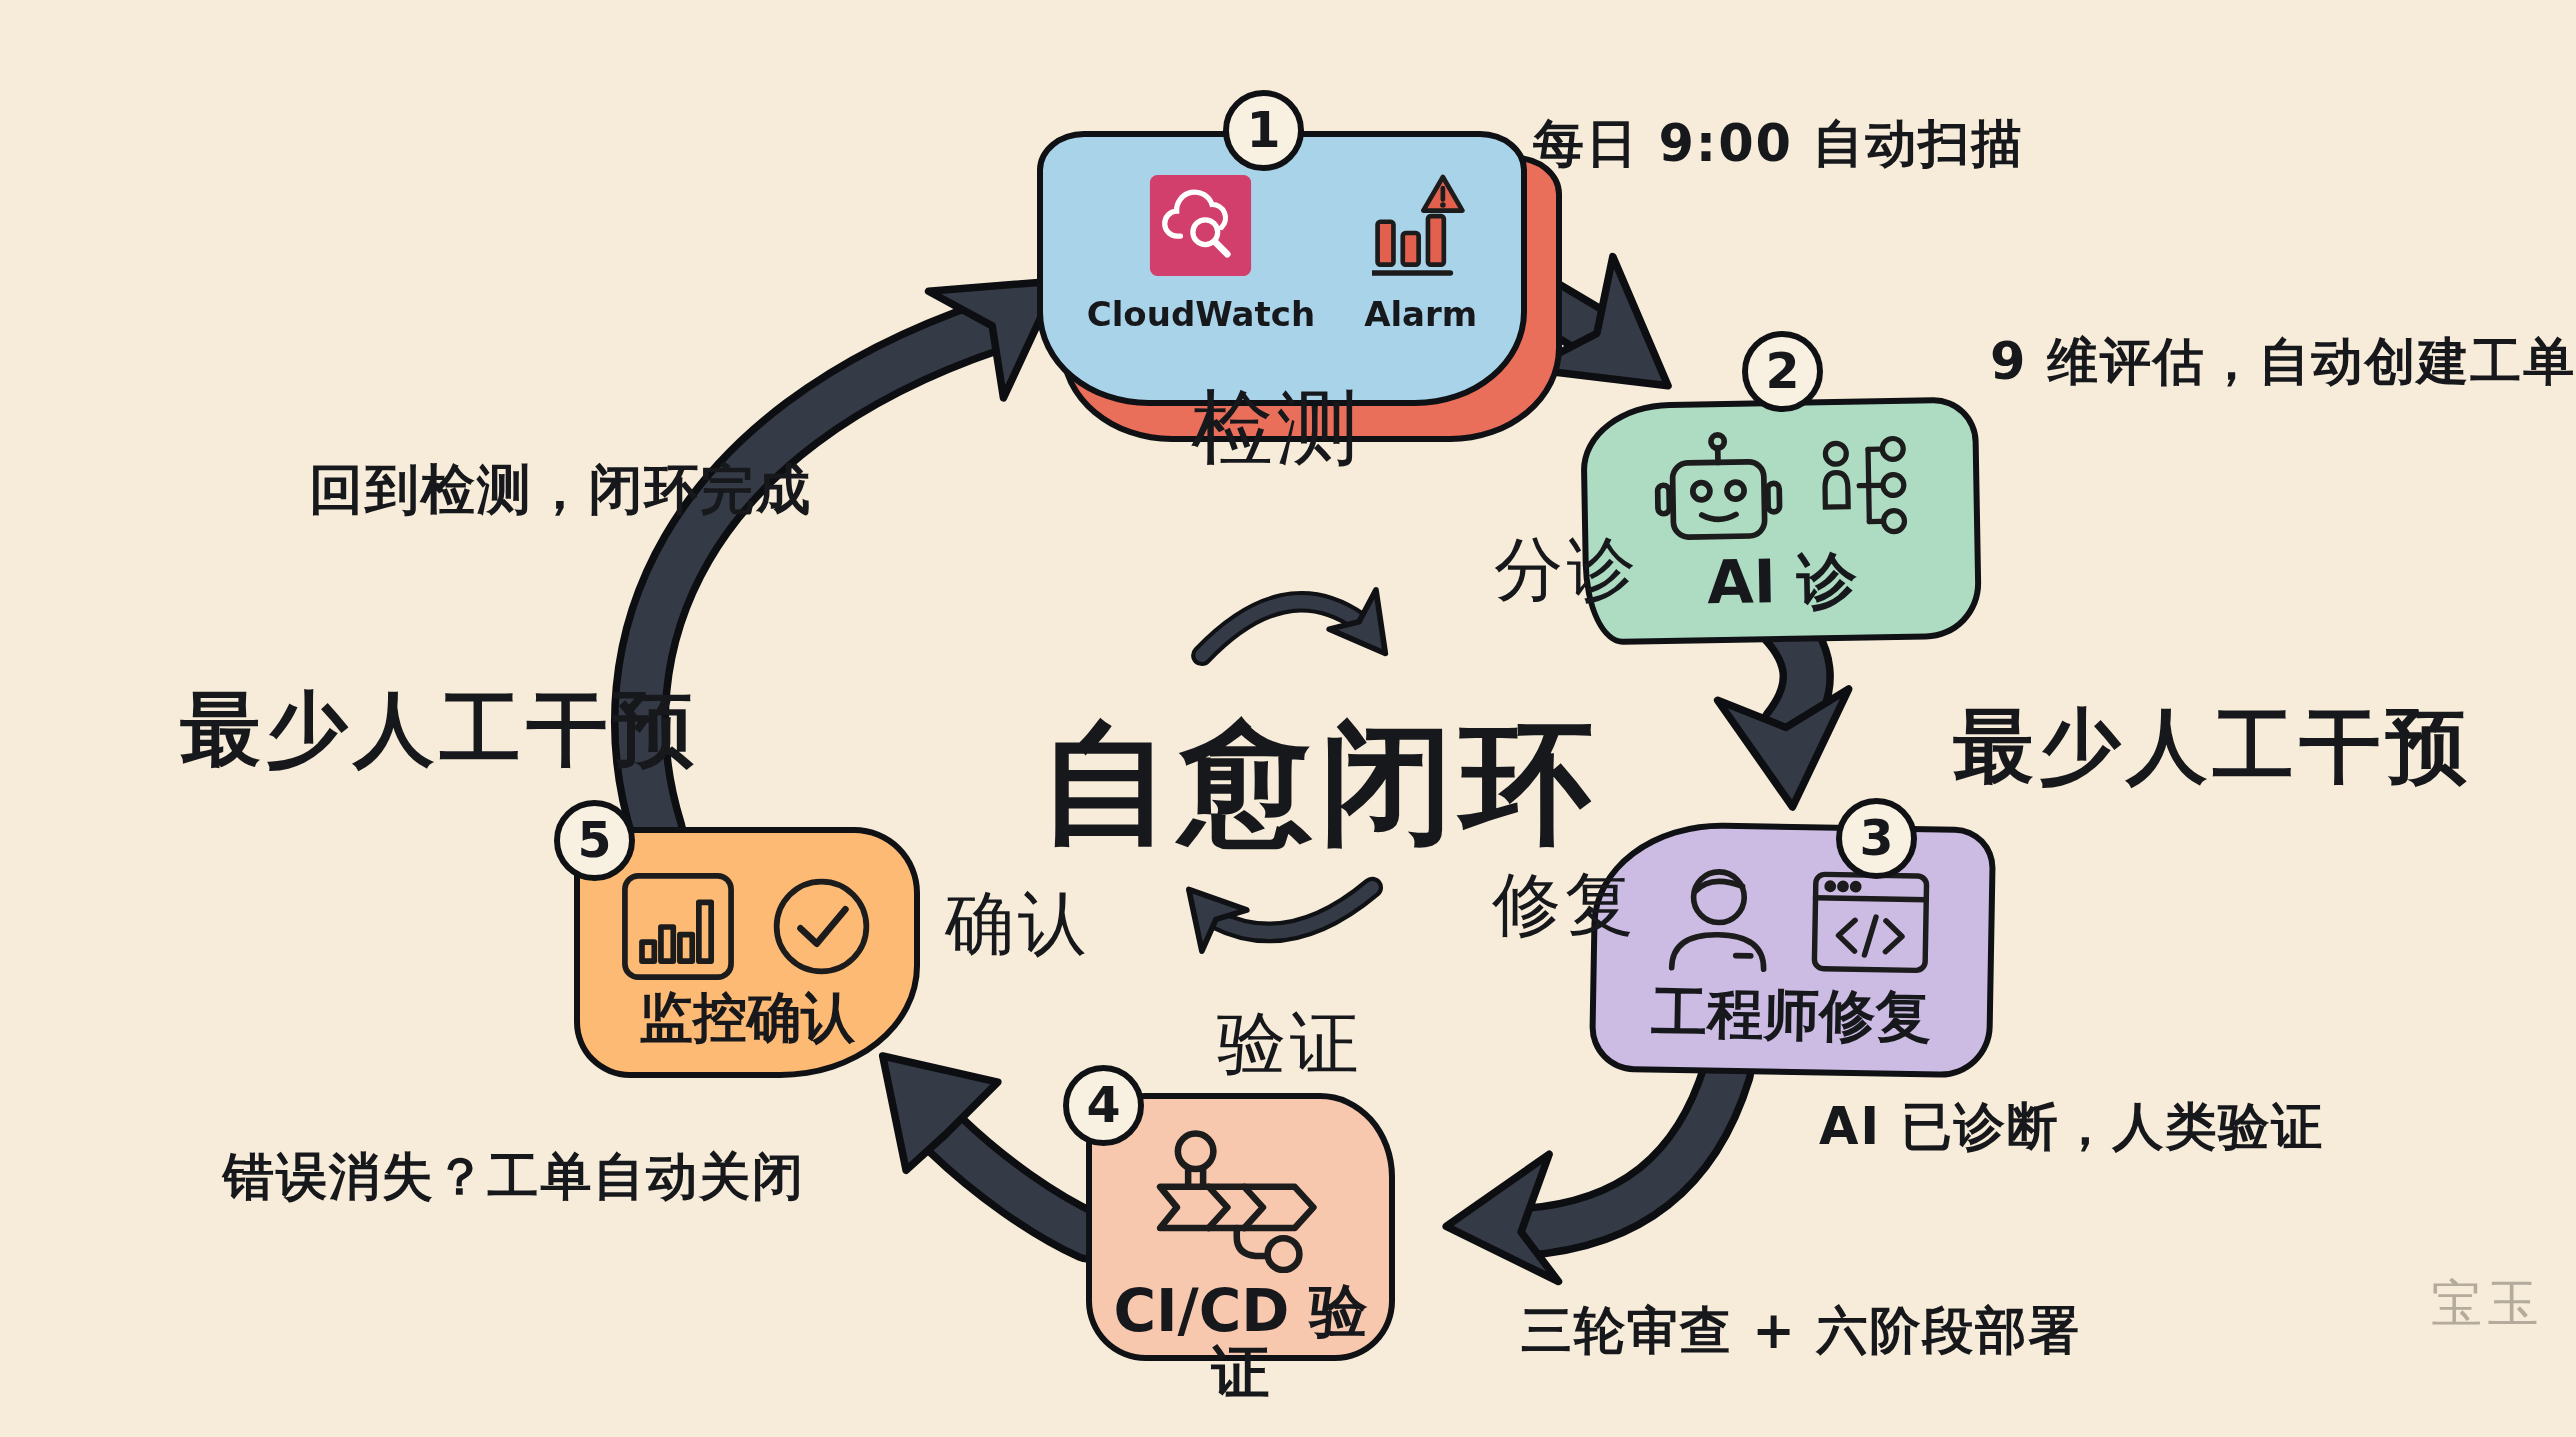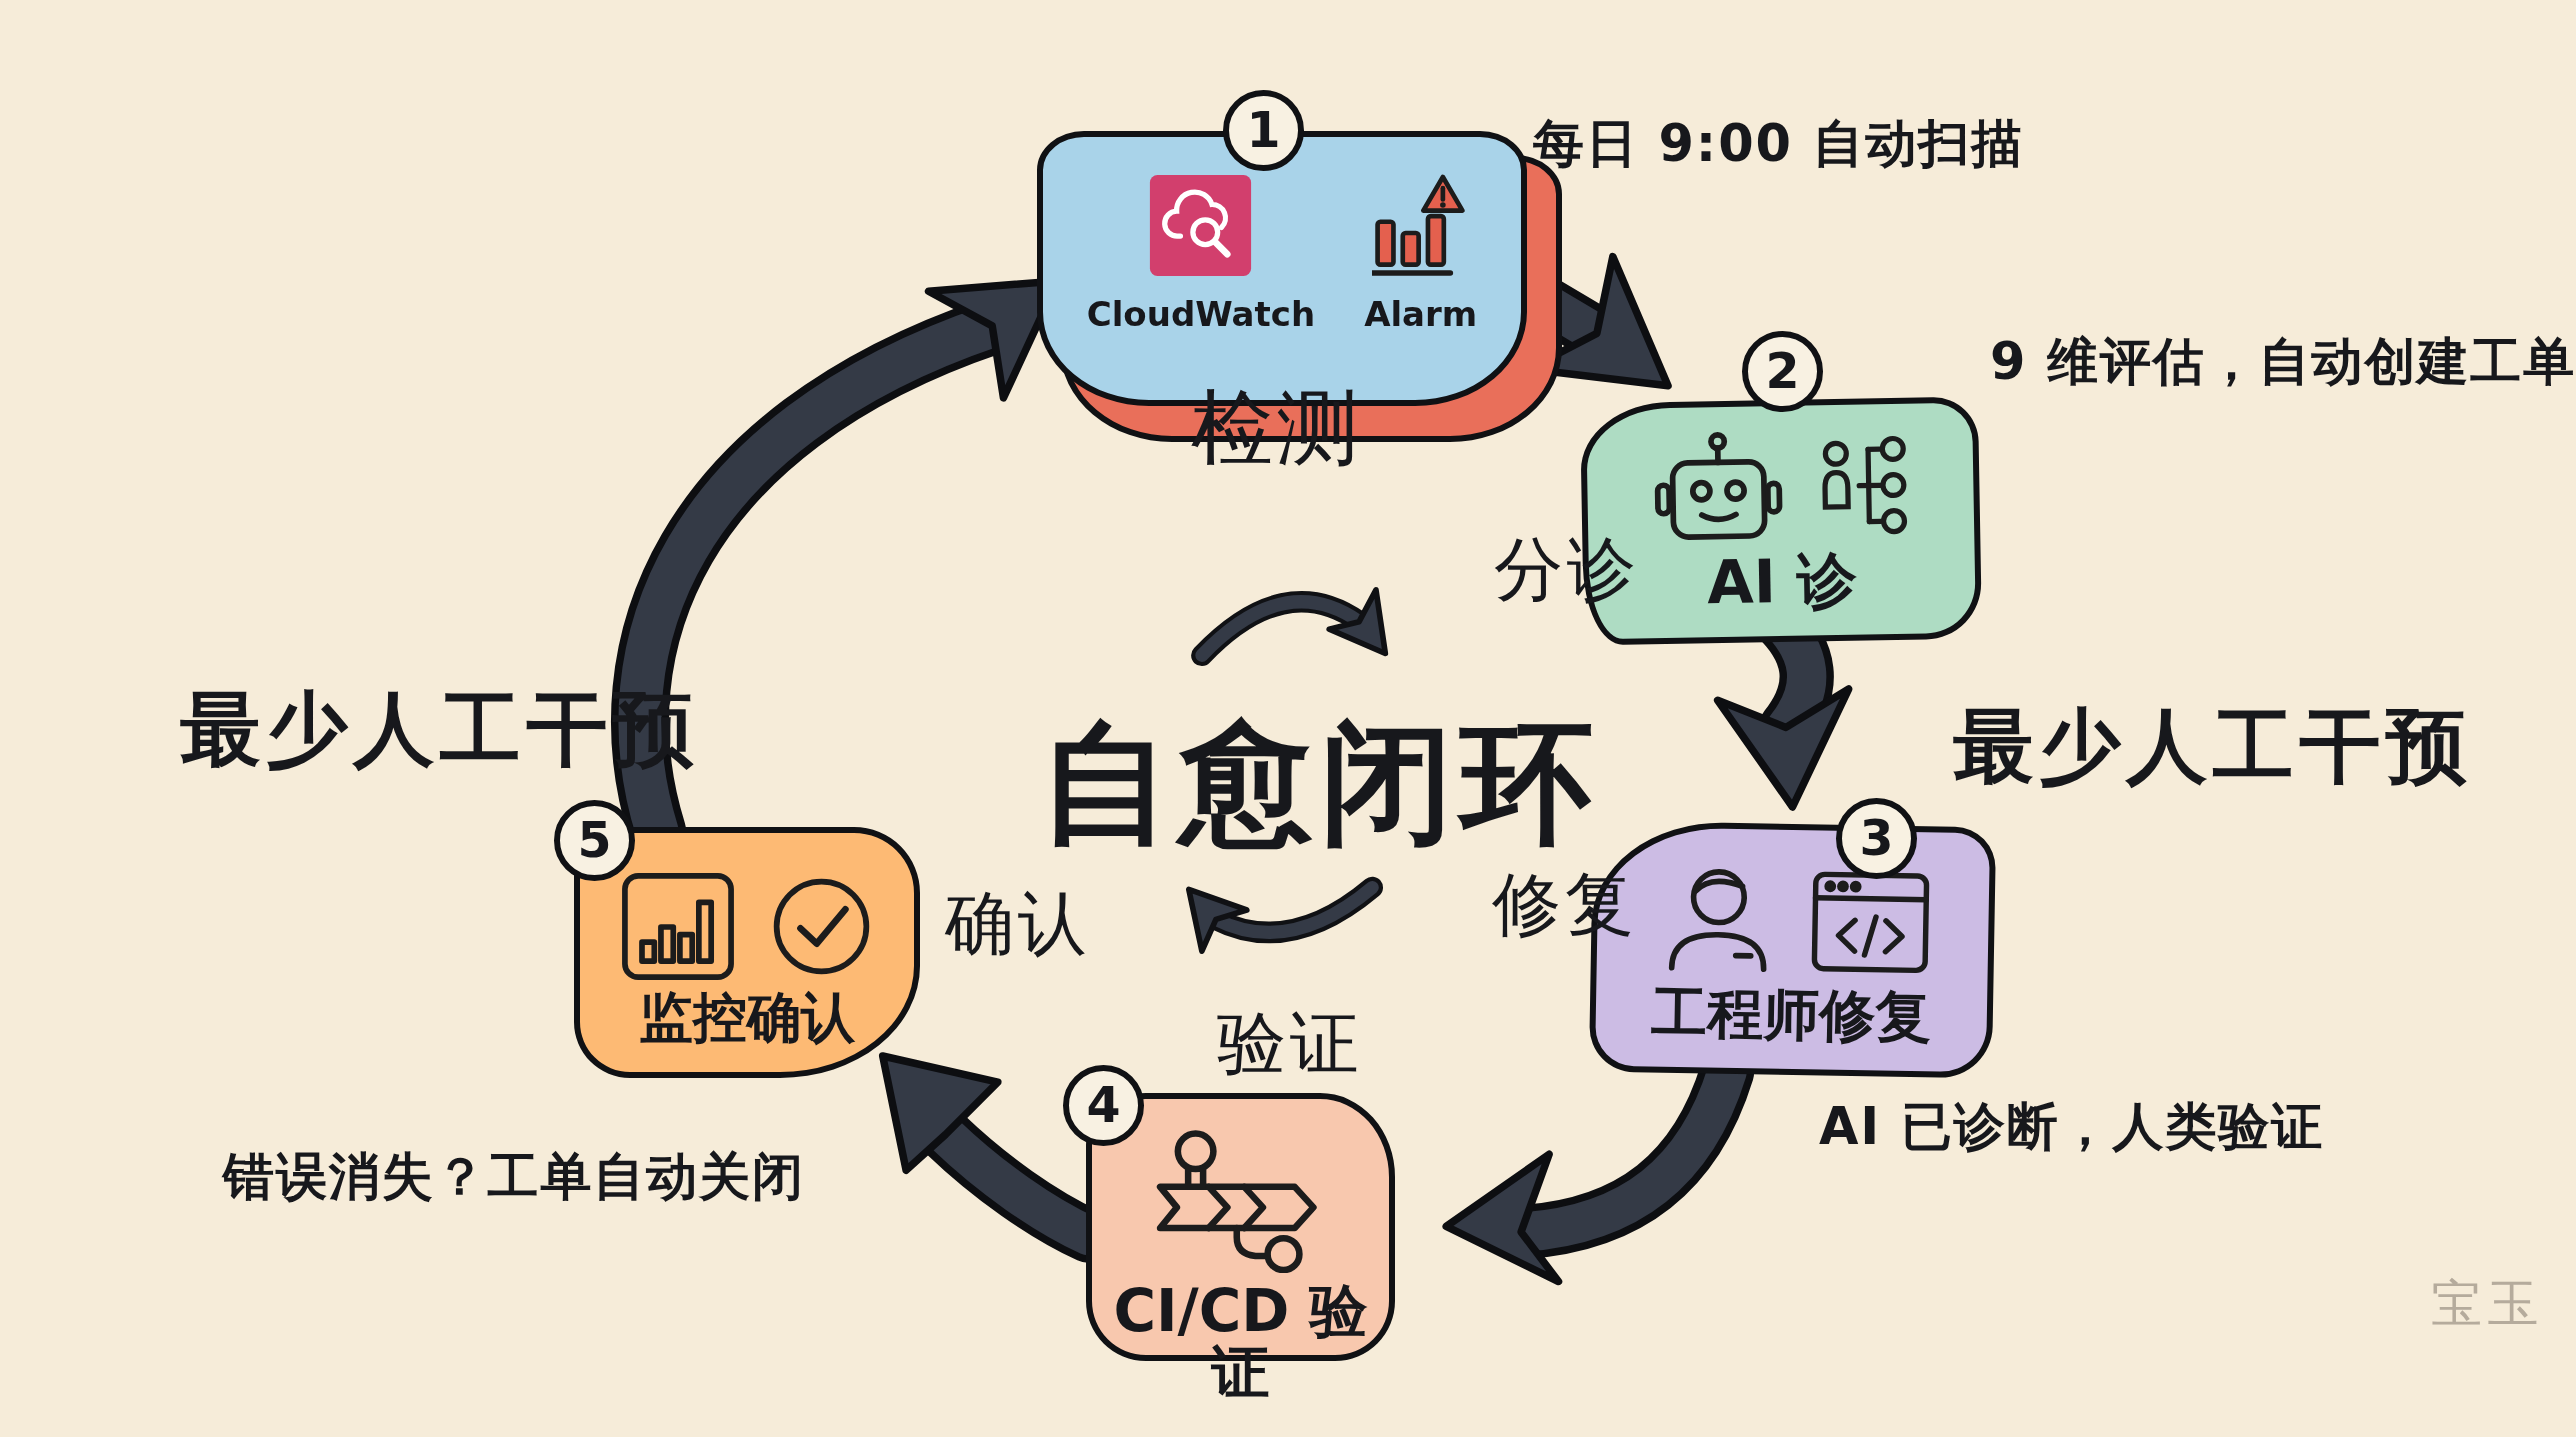--- a/index.html
+++ b/index.html
@@ -200,20 +200,21 @@
           <circle cx="146" cy="138" r="17"></circle>
         </g>
       </svg>
     </div>
     <div class="box-label">CI/CD 验证</div>
   </div>
   <div class="badge" style="left:1063px;top:1065px;">
     <span>4</span>
   </div>
   <div class="stage-name" style="left:1217px;top:998px;">验证</div>
+  <div class="note" style="left:1521px;top:1297px;">三轮审查 + 六阶段部署</div>
 
   <div class="stage-box s5">
     <div class="icon-row">
       <svg width="114" height="109" viewBox="0 0 120 115">
         <g fill="none" stroke="#1c1c1c" stroke-width="6" stroke-linejoin="round">
           <rect x="4" y="4" width="112" height="107" rx="14"></rect>
           <rect x="22" y="74" width="13" height="20"></rect>
           <rect x="42" y="58" width="13" height="36"></rect>
           <rect x="62" y="66" width="13" height="28"></rect>
           <rect x="82" y="32" width="13" height="62"></rect>
@@ -227,18 +228,19 @@
     <div class="box-label">监控确认</div>
   </div>
   <div class="badge" style="left:554px;top:800px;">
     <span>5</span>
   </div>
   <div class="stage-name" style="left:945px;top:878px;">确认</div>
   <div class="note" style="left:223px;top:1143px;">错误消失？工单自动关闭</div>
 
   <div class="title" style="left:1039px;top:695px;">自愈闭环</div>
 
+  <div class="note" style="left:309px;top:454px;font-size:54px;">回到检测，闭环完成</div>
   <div class="big-note" style="left:180px;top:676px;">最少人工干预</div>
   <div class="big-note" style="left:1953px;top:693px;">最少人工干预</div>
 
   <div class="watermark" style="left:2431px;top:1270px;">宝玉</div>
 </div>
 
 
 </body></html>

